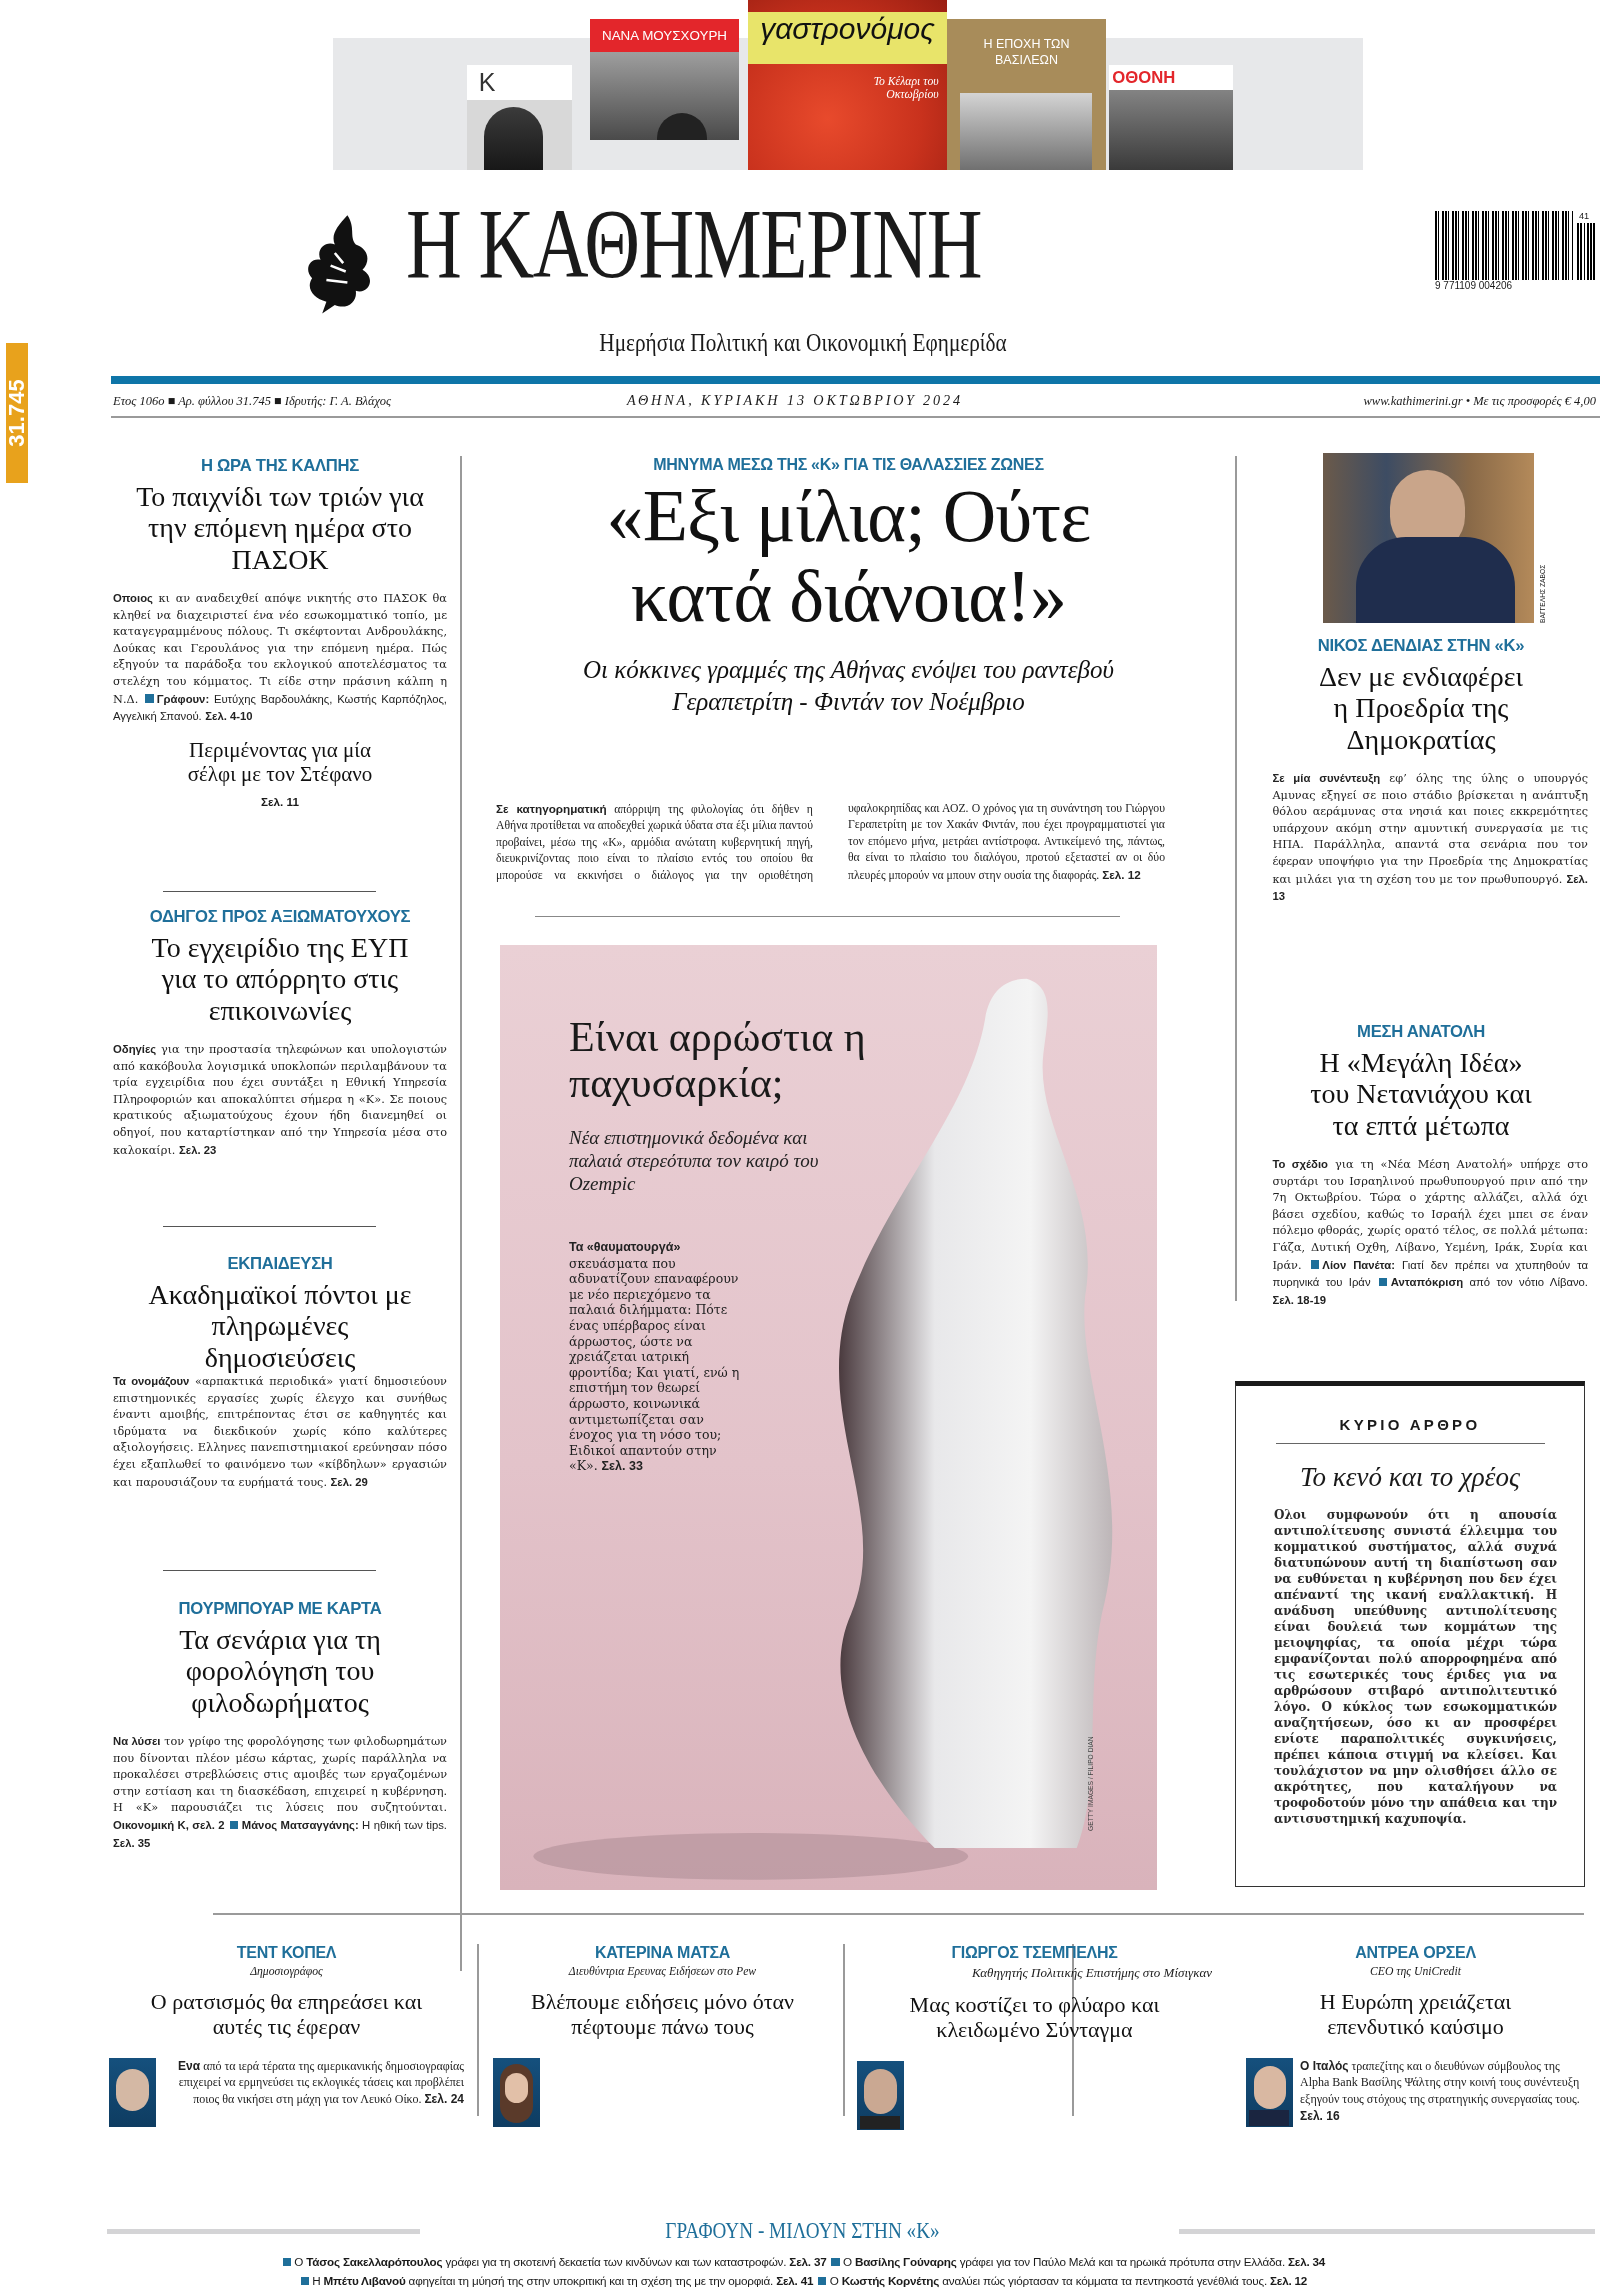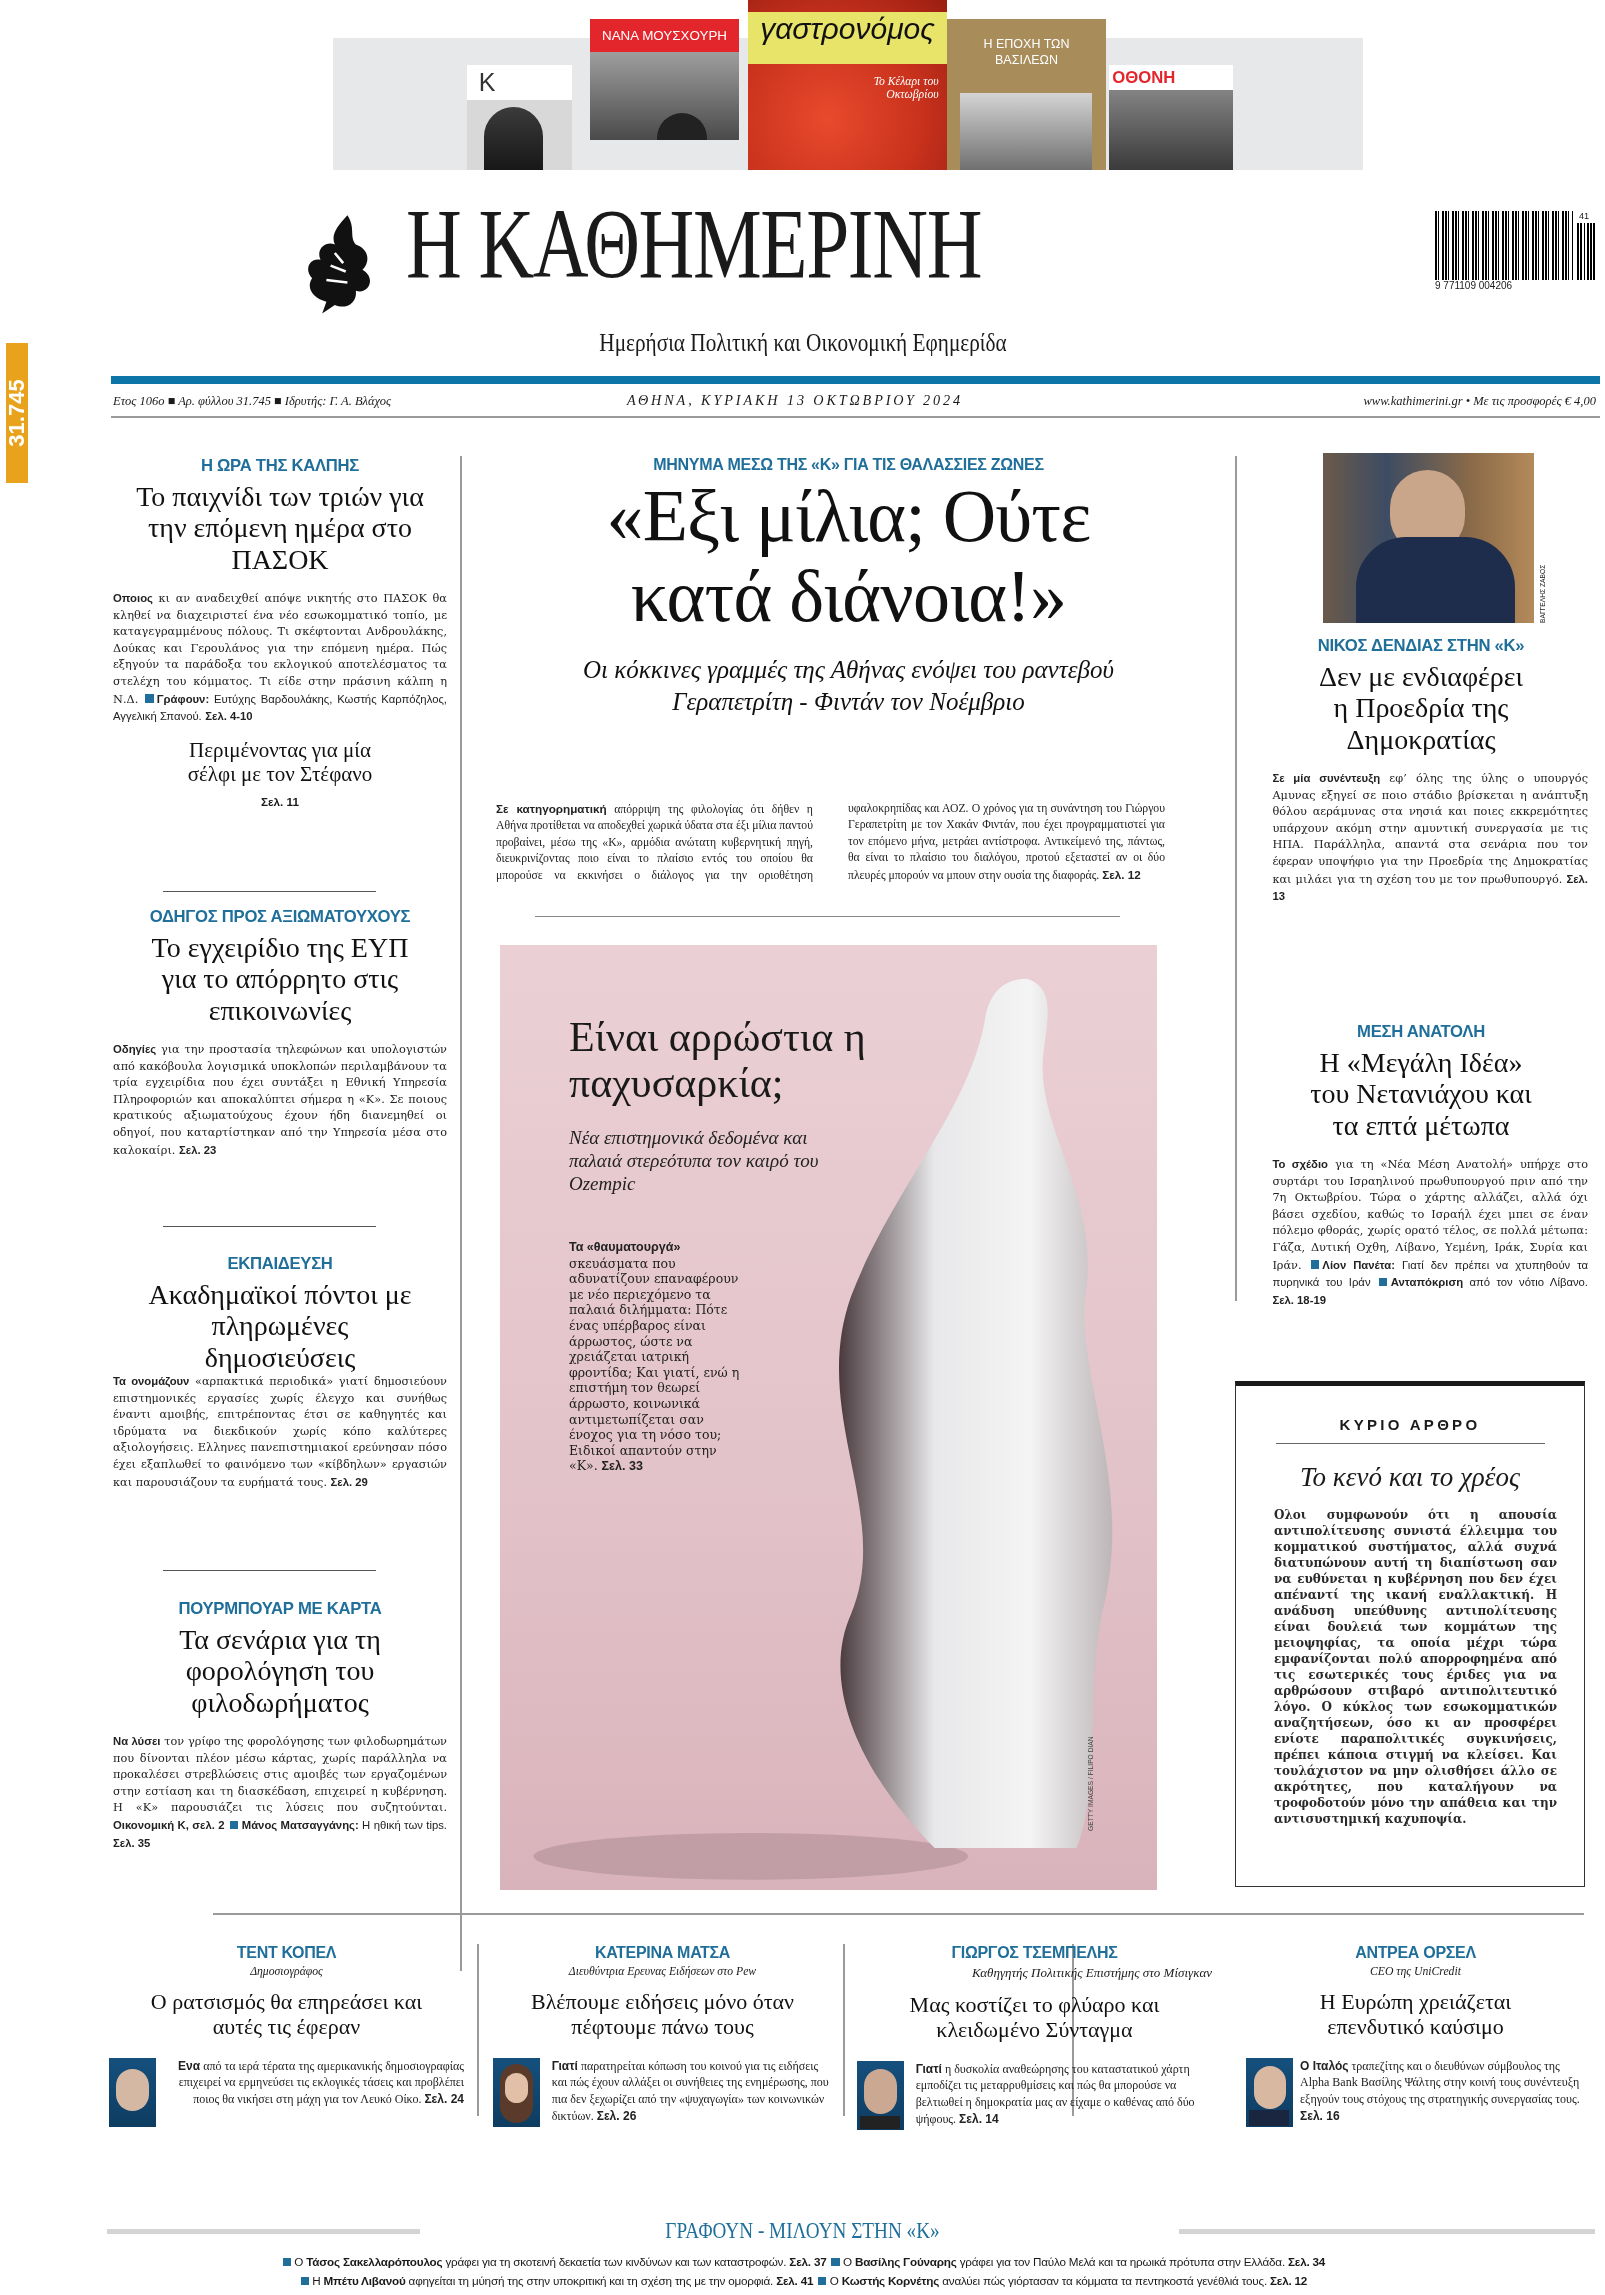--- a/index.html
+++ b/index.html
@@ -217,40 +217,32 @@
 
 <div class="abs" style="left:493px;top:1944px;width:339px;">
   <div class="kicker" style="font-size:16px;">ΚΑΤΕΡΙΝΑ ΜΑΤΣΑ</div>
   <div class="serif" style="text-align:center;font-style:italic;font-size:11.7px;margin-top:3.3px;">Διευθύντρια Ερευνας Ειδήσεων στο Pew</div>
   <div class="headline serif" style="font-size:22px;margin-top:11.7px;padding:0 25px;">Βλέπουμε ειδήσεις μόνο όταν πέφτουμε πάνω τους</div>
   <div style="display:flex;gap:11.7px;margin-top:18.4px;">
     <div class="imgbox" style="position:relative;width:47px;height:69px;flex:none;background:linear-gradient(#15507d,#0e3c61);">
         <div style="position:absolute;left:6.7px;top:6.7px;width:33px;height:59px;border-radius:16.7px;background:#5a3a2a;"></div>
         <div style="position:absolute;left:11.7px;top:15px;width:23.4px;height:30px;border-radius:11.7px;background:#e2c0a8;"></div>
       </div>
-    <p class="body-text" style="font-family:'Liberation Serif',serif;font-size:12px;line-height:16.7px;text-align:left;">
-      <b>Γιατί</b><span> παρατηρείται κόπωση του κοινού για τις ειδήσεις και πώς έχουν αλλάξει οι συνήθειες της ενημέρωσης, που πια δεν ξεχωρίζει από την «ψυχαγωγία» των κοινωνικών δικτύων.</span>
-      <b>Σελ. 26</b>
-    </p>
   </div>
 </div>
 
 <div class="abs" style="left:857px;top:1944px;width:355px;">
   <div class="kicker" style="font-size:16px;">ΓΙΩΡΓΟΣ ΤΣΕΜΠΕΛΗΣ</div>
   <div class="serif" style="text-align:right;font-style:italic;font-size:13px;margin-top:3.3px;">Καθηγητής Πολιτικής Επιστήμης στο Μίσιγκαν</div>
   <div class="headline serif" style="font-size:22px;margin-top:11.7px;padding:0 25px;">Μας κοστίζει το φλύαρο και κλειδωμένο Σύνταγμα</div>
   <div style="display:flex;gap:11.7px;margin-top:18.4px;">
     <div class="imgbox" style="position:relative;width:47px;height:69px;flex:none;background:linear-gradient(#15507d,#0e3c61);">
         <div style="position:absolute;left:6.7px;top:8.4px;width:33px;height:45px;border-radius:16.7px;background:#caa892;"></div>
         <div style="position:absolute;left:3.3px;top:55px;width:40px;height:13.4px;background:#222;"></div>
       </div>
-    <p class="body-text" style="font-family:'Liberation Serif',serif;font-size:12px;line-height:16.7px;text-align:left;">
-      <b>Γιατί</b><span> η δυσκολία αναθεώρησης του καταστατικού χάρτη εμποδίζει τις μεταρρυθμίσεις και πώς θα μπορούσε να βελτιωθεί η δημοκρατία μας αν είχαμε ο καθένας από δύο ψήφους.</span>
-      <b>Σελ. 14</b>
-    </p>
   </div>
 </div>
 
 <div class="abs" style="left:1246px;top:1944px;width:339px;">
   <div class="kicker" style="font-size:16px;">ΑΝΤΡΕΑ ΟΡΣΕΛ</div>
   <div class="serif" style="text-align:center;font-style:italic;font-size:11.7px;margin-top:3.3px;">CEO της UniCredit</div>
   <div class="headline serif" style="font-size:22px;margin-top:11.7px;padding:0 25px;">Η Ευρώπη χρειάζεται επενδυτικό καύσιμο</div>
   <div style="display:flex;gap:7px;margin-top:18.4px;">
     <div class="imgbox" style="position:relative;width:47px;height:69px;flex:none;background:linear-gradient(#15507d,#0e3c61);">
         <div style="position:absolute;left:7.5px;top:8.4px;width:32px;height:43px;border-radius:16px;background:#d9b8a2;"></div>

